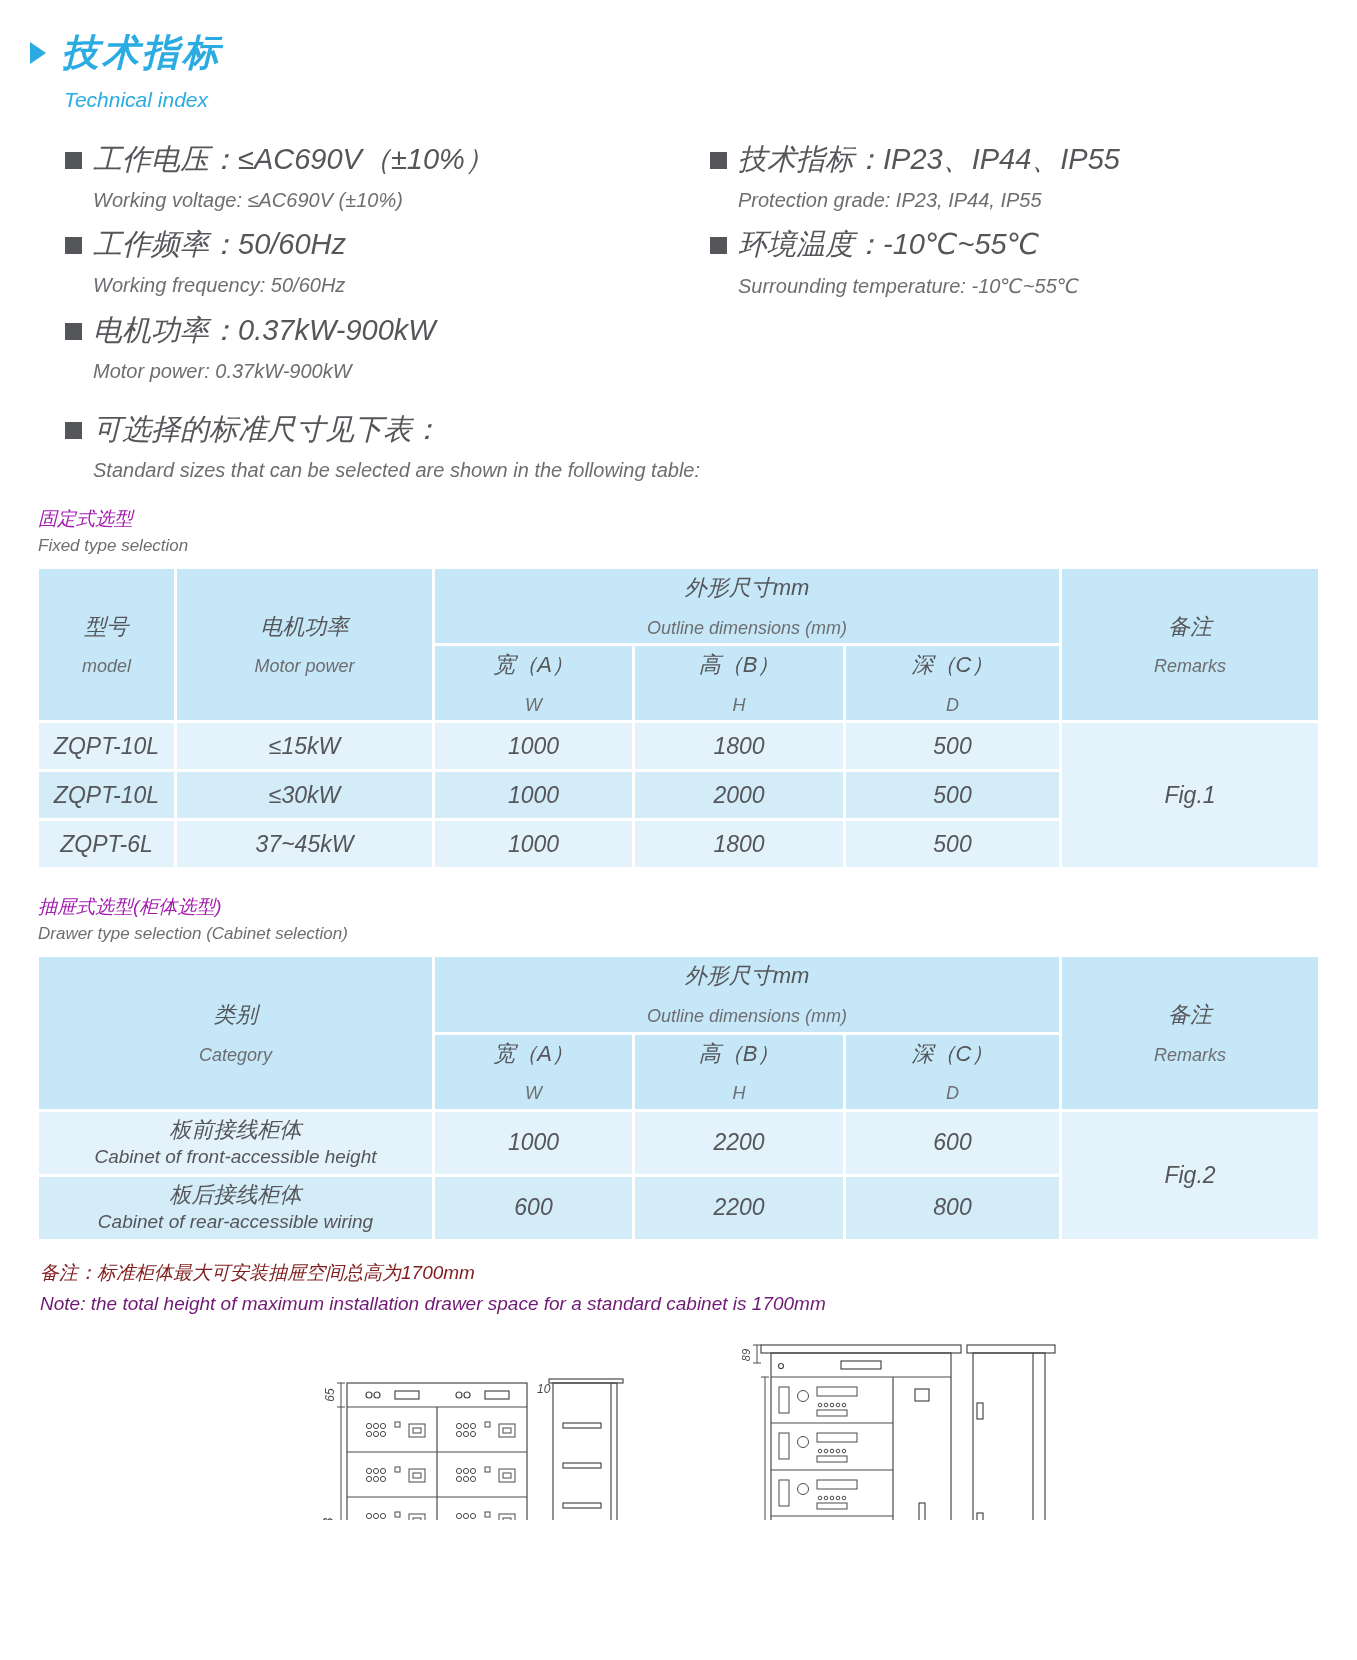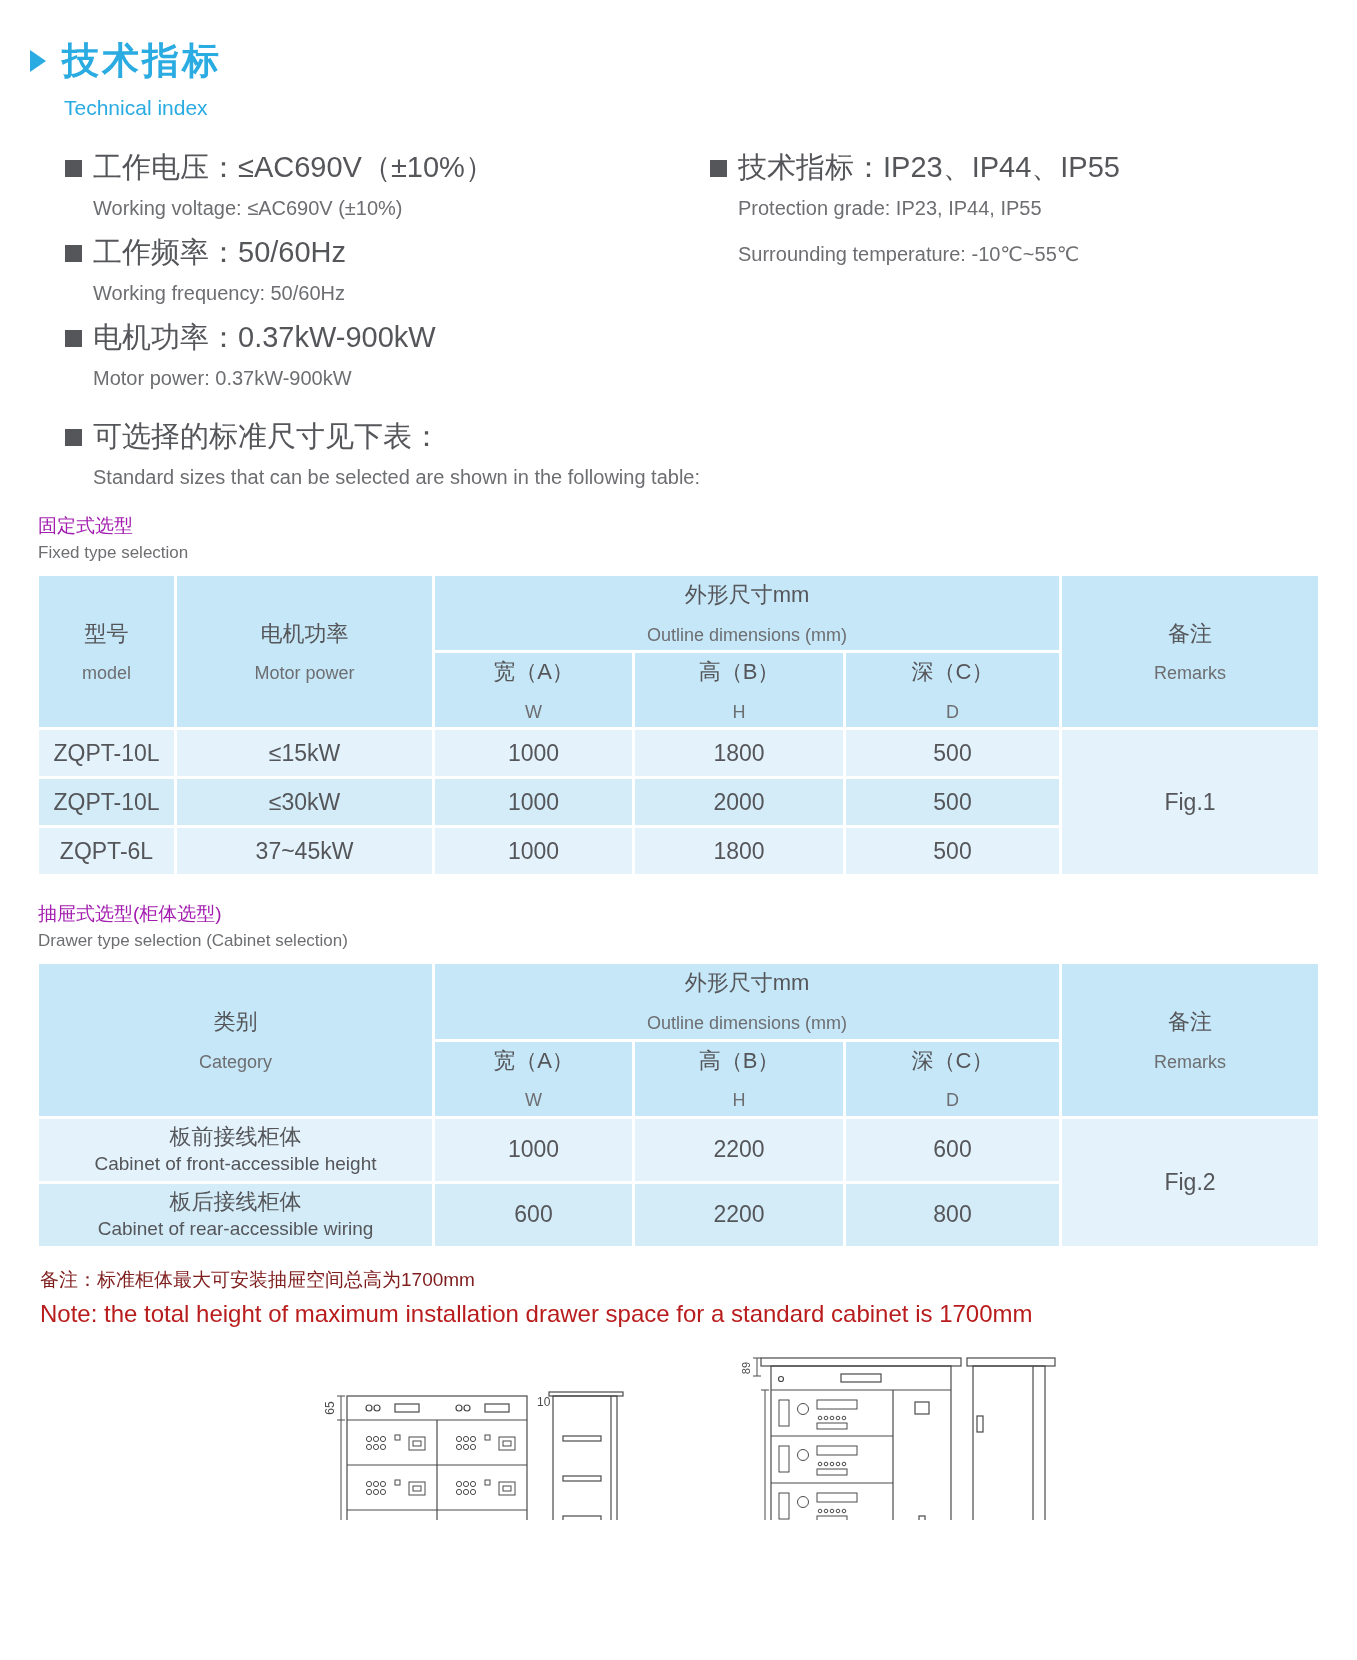--- a/index.html
+++ b/index.html
@@ -1,18 +1,18 @@
 <!DOCTYPE html>
 <html><head>
 <meta charset="utf-8">
 <style>
   * { margin:0; padding:0; box-sizing:border-box; }
   html,body { background:#ffffff; }
   body { font-family:"Liberation Sans","DejaVu Sans",sans-serif; color:#55565a; }
-  .page { width:1357px; height:1520px; background:#fff; overflow:hidden; padding-top:36px; position:relative; }
+  .page { width:1357px; height:1520px; background:#fff; overflow:hidden; padding-top:28px; position:relative;font-style:italic; }
 
   
   .title-row { display:flex; align-items:center; gap:16px; margin-left:30px; }
   .arrow-icon { width:0; height:0; border-left:16px solid #2aabe2; border-top:11px solid transparent; border-bottom:11px solid transparent; }
   .page-title { font-size:37px; color:#2aabe2; font-weight:600; letter-spacing:3px; }
   .page-subtitle { margin:10px 0 0 64px; font-size:21px; color:#2aabe2; }
 
   
   .specs-grid { margin:28px 0 0 65px; display:grid; grid-template-columns:645px auto; }
   .spec-item { margin-bottom:13px; padding-right:14px; }
@@ -40,21 +40,21 @@
   tr.row-a td { background:#e3f2fb; }
   tr.row-b td { background:#d3ecf8; }
   td.cell { font-size:23px; color:#55565a; }
   td.remark-cell { font-size:23px; color:#55565a; background:#e3f2fb; }
   .cat-cn { font-size:22px; color:#55565a; line-height:1.3; }
   .cat-en { font-size:19px; color:#55565a; line-height:1.3; }
 
   
   .note { margin:18px 0 0 40px; }
   .note-cn { font-size:19px; color:#7f1d1d; }
-  .note-en { margin-top:7px; font-size:24px; color:#b91c1c; }
+  .note-en { margin-top:7px; font-size:19px; color:#701a75; }
 
   
   .figures { display:flex; justify-content:center; align-items:flex-start; gap:84px; margin-top:18px; }
   .figure { display:flex; flex-direction:column; align-items:center; }
   .figure.fig1 { margin-top:34px; }
 </style>
 </head>
 <body>
 
 <div class="page">
@@ -81,20 +81,24 @@
       <div class="spec-en">Protection grade: IP23, IP44, IP55</div>
     </div>
     <div class="spec-item">
       <div class="spec-cn">
           <span class="bullet-icon"></span>
           <span>工作频率：50/60Hz</span>
         </div>
       <div class="spec-en">Working frequency: 50/60Hz</div>
     </div>
     <div class="spec-item">
+      <div class="spec-cn">
+          <span class="bullet-icon"></span>
+          <span>环境温度：-10℃~55℃</span>
+        </div>
       <div class="spec-en">Surrounding temperature: -10℃~55℃</div>
     </div>
     <div class="spec-item">
       <div class="spec-cn">
           <span class="bullet-icon"></span>
           <span>电机功率：0.37kW-900kW</span>
         </div>
       <div class="spec-en">Motor power: 0.37kW-900kW</div>
     </div>
     <div></div>

